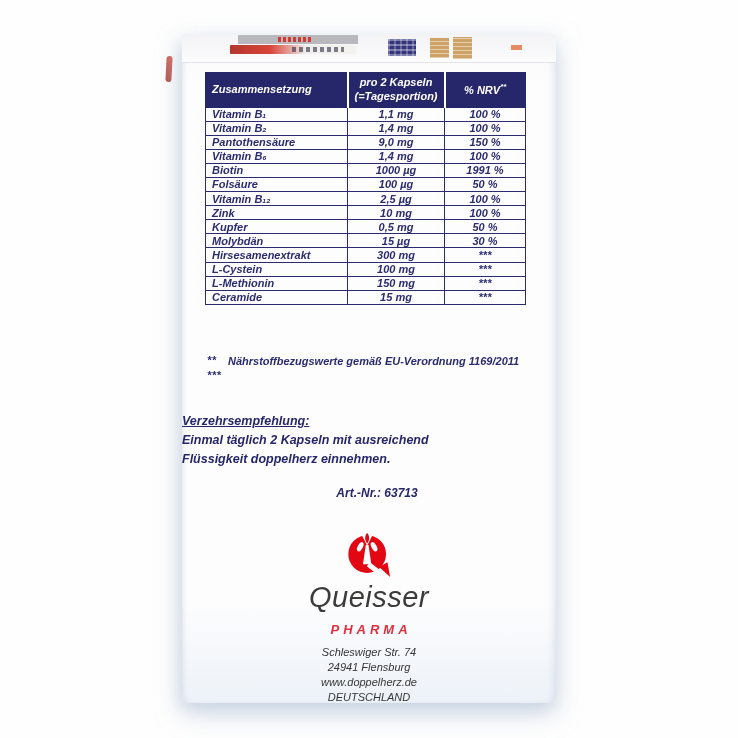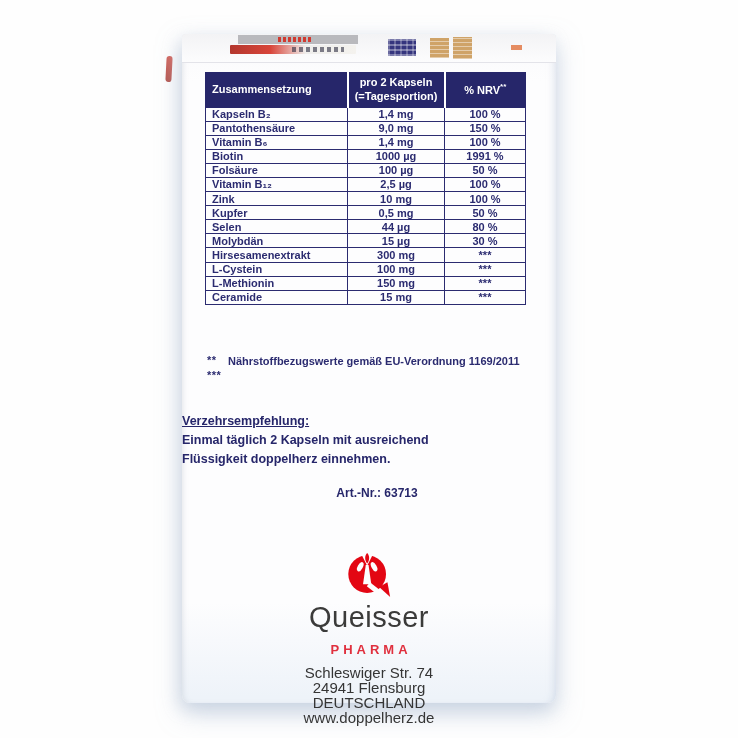--- a/index.html
+++ b/index.html
@@ -1,21 +1,21 @@
 <!DOCTYPE html>
 <html><head>
 <meta charset="utf-8">
 <style>
   html,body{margin:0;padding:0;}
   body{
     width:738px;height:738px;background:#ffffff;
     font-family:"Liberation Sans","DejaVu Sans",sans-serif;
     -webkit-font-smoothing:antialiased;
   }
-  .scene{position:relative;width:738px;height:738px;background:#fefefe;overflow:hidden;}
+  .scene{position:relative;width:738px;height:738px;background:#fefefe;overflow:hidden;font-style:italic;}
 
   
   .box{
     position:absolute;left:182px;top:34px;width:374px;height:669px;
     background:linear-gradient(180deg,#f9f9fb 0%,#fdfdfe 7%,#fdfdfe 85%,#eef3f9 99%);
     border-radius:4px 4px 8px 8px;
     box-shadow:0 10px 24px rgba(165,184,210,.5), -3px 6px 16px rgba(190,200,216,.35),
                inset 4px 0 6px -4px rgba(120,130,150,.25),
                inset -7px 0 9px -6px rgba(150,165,195,.35);
   }
@@ -91,25 +91,25 @@
   
   .dosage{position:absolute;left:0;right:0;top:378px;text-align:left;color:#26266a;
           font-size:12.5px;font-weight:bold;line-height:1.5;}
   .dosage-title{text-decoration:underline;}
 
   
   .artnr{position:absolute;left:16px;right:0;top:452px;text-align:center;color:#26266a;
          font-size:12px;font-weight:bold;}
 
   
-  .maker{position:absolute;left:0;right:0;top:516px;text-align:center;}
+  .maker{position:absolute;left:0;right:0;top:496px;text-align:center;}
   .maker .logo{display:block;margin:0 auto;}
   .brand{font-size:29px;color:#3b3b3a;letter-spacing:.5px;line-height:1.1;margin-top:2px;}
   .division{font-size:13px;font-weight:bold;color:#e0303e;letter-spacing:4px;margin-top:8px;text-indent:4px;}
-  .address{margin-top:8px;color:#353535;font-size:15px;line-height:15px;}
+  .address{margin-top:8px;color:#353535;font-size:11px;line-height:15px;}
 </style>
 </head>
 <body>
 
 <div class="scene">
 
   <div class="side-red-sliver"></div>
 
   <div class="box">
 
@@ -137,21 +137,26 @@
           <th class="h1">Zusammensetzung</th>
           <th class="h2">
             <div>pro 2 Kapseln</div>
             <div>(=Tagesportion)</div>
           </th>
           <th class="h3"><span>% NRV</span><sup>**</sup></th>
         </tr>
       </thead>
       <tbody>
         <tr>
-            <td class="name">Kapseln B₂</td>
+            <td class="name">Vitamin B₁</td>
+            <td class="amount">1,1 mg</td>
+            <td class="nrv">100 %</td>
+          </tr>
+        <tr>
+            <td class="name">Vitamin B₂</td>
             <td class="amount">1,4 mg</td>
             <td class="nrv">100 %</td>
           </tr>
         <tr>
             <td class="name">Pantothensäure</td>
             <td class="amount">9,0 mg</td>
             <td class="nrv">150 %</td>
           </tr>
         <tr>
             <td class="name">Vitamin B₆</td>
@@ -175,25 +180,20 @@
           </tr>
         <tr>
             <td class="name">Zink</td>
             <td class="amount">10 mg</td>
             <td class="nrv">100 %</td>
           </tr>
         <tr>
             <td class="name">Kupfer</td>
             <td class="amount">0,5 mg</td>
             <td class="nrv">50 %</td>
-          </tr>
-        <tr>
-            <td class="name">Selen</td>
-            <td class="amount">44 µg</td>
-            <td class="nrv">80 %</td>
           </tr>
         <tr>
             <td class="name">Molybdän</td>
             <td class="amount">15 µg</td>
             <td class="nrv">30 %</td>
           </tr>
         <tr>
             <td class="name">Hirsesamenextrakt</td>
             <td class="amount">300 mg</td>
             <td class="nrv">***</td>
@@ -247,19 +247,19 @@
         <path d="M43 30 L49 30 L55 72 L37 72 Z" fill="#fdfdfe"></path>
 
         <rect x="52" y="68" width="52" height="11" transform="rotate(38 52 68)" fill="#fdfdfe"></rect>
         <polygon points="72,78 96,100 90,68" fill="#e30613"></polygon>
       </svg>
       <div class="brand">Queisser</div>
       <div class="division">PHARMA</div>
       <div class="address">
         <div>Schleswiger Str. 74</div>
         <div>24941 Flensburg</div>
+        <div>www.doppelherz.de</div>
         <div>DEUTSCHLAND</div>
-        <div>www.doppelherz.de</div>
       </div>
     </div>
 
   </div>
 </div>
 
 </body></html>

